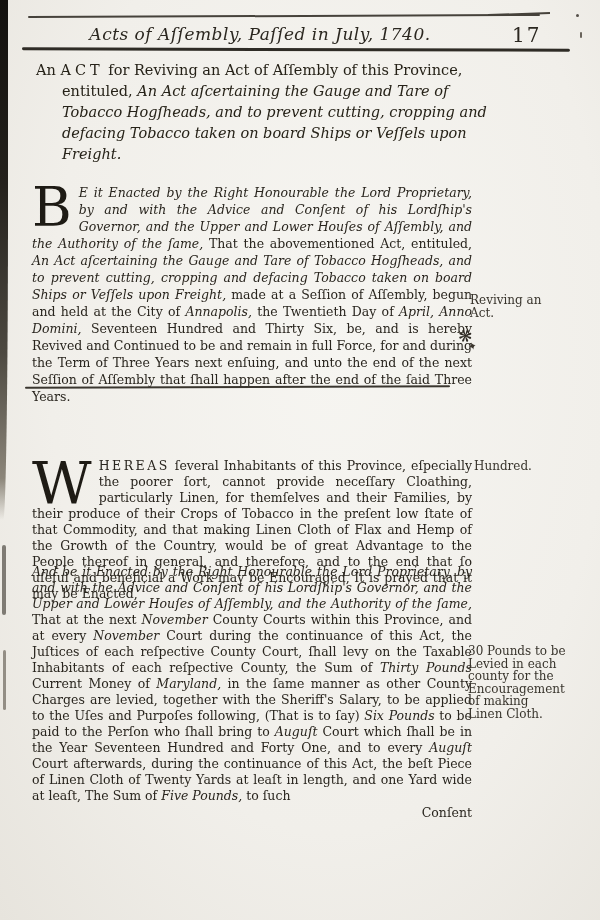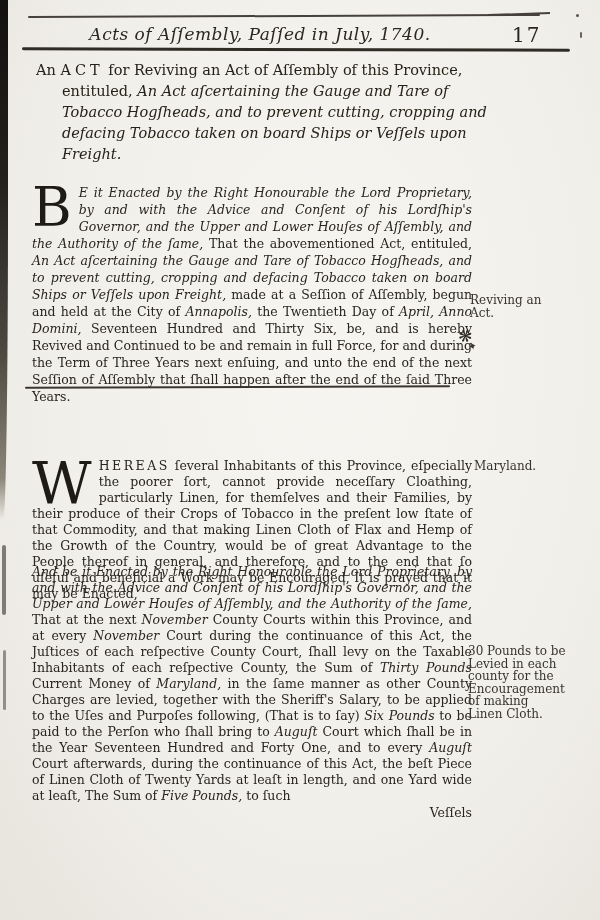--- a/index.html
+++ b/index.html
@@ -78,21 +78,21 @@
   <div class="margin-note note-reviving">Reviving an Act.</div>
   <div class="ink-blot">❋</div>
   <div class="ink-blot2">✦</div>
 
   <div class="divider"></div>
 
 
   <div class="body-block act2-preamble">
     <span class="dropcap dropcap-w">W</span><span class="rm caps-spaced">HEREAS</span><span class="rm"> ſeveral Inhabitants of this Province, eſpecially the poorer ſort, cannot provide neceſſary Cloathing, particularly Linen, for themſelves and their Families, by their produce of their Crops of Tobacco in the preſent low ſtate of that Commodity, and that making Linen Cloth of Flax and Hemp of the Growth of the Country, would be of great Advantage to the People thereof in general, and therefore, and to the end that ſo uſeful and beneficial a Work may be Encouraged, It is prayed that it may be Enacted,</span>
   </div>
-  <div class="margin-note note-preamble">Maryland.</div>
+  <div class="margin-note note-preamble">Hundred.</div>
 
   <div class="body-block act2-enacting">
     <span class="it">And be it Enacted by the Right Honourable the Lord Proprietary, by and with the Advice and Conſent of his Lordſhip's Governor, and the Upper and Lower Houſes of Aſſembly, and the Authority of the ſame, </span><span class="rm">That at the next </span><span class="it">November </span><span class="rm">County Courts within this Province, and at every </span><span class="it">November </span><span class="rm">Court during the continuance of this Act, the Juſtices of each reſpective County Court, ſhall levy on the Taxable Inhabitants of each reſpective County, the Sum of </span><span class="it">Thirty Pounds </span><span class="rm">Current Money of </span><span class="it">Maryland, </span><span class="rm">in the ſame manner as other County Charges are levied, together with the Sheriff's Salary, to be applied to the Uſes and Purpoſes following, (That is to ſay) </span><span class="it">Six Pounds </span><span class="rm">to be paid to the Perſon who ſhall bring to </span><span class="it">Auguſt </span><span class="rm">Court which ſhall be in the Year Seventeen Hundred and Forty One, and to every </span><span class="it">Auguſt </span><span class="rm">Court afterwards, during the continuance of this Act, the beſt Piece of Linen Cloth of Twenty Yards at leaſt in length, and one Yard wide at leaſt, The Sum of </span><span class="it">Five Pounds, </span><span class="rm">to ſuch</span>
-    <div class="catchword">Veſſels</div>
+    <div class="catchword">Conſent</div>
   </div>
   <div class="margin-note note-levy">30 Pounds to be Levied in each county for the Encouragement of making Linen Cloth.</div>
 
 </div>
 
 </body></html>

